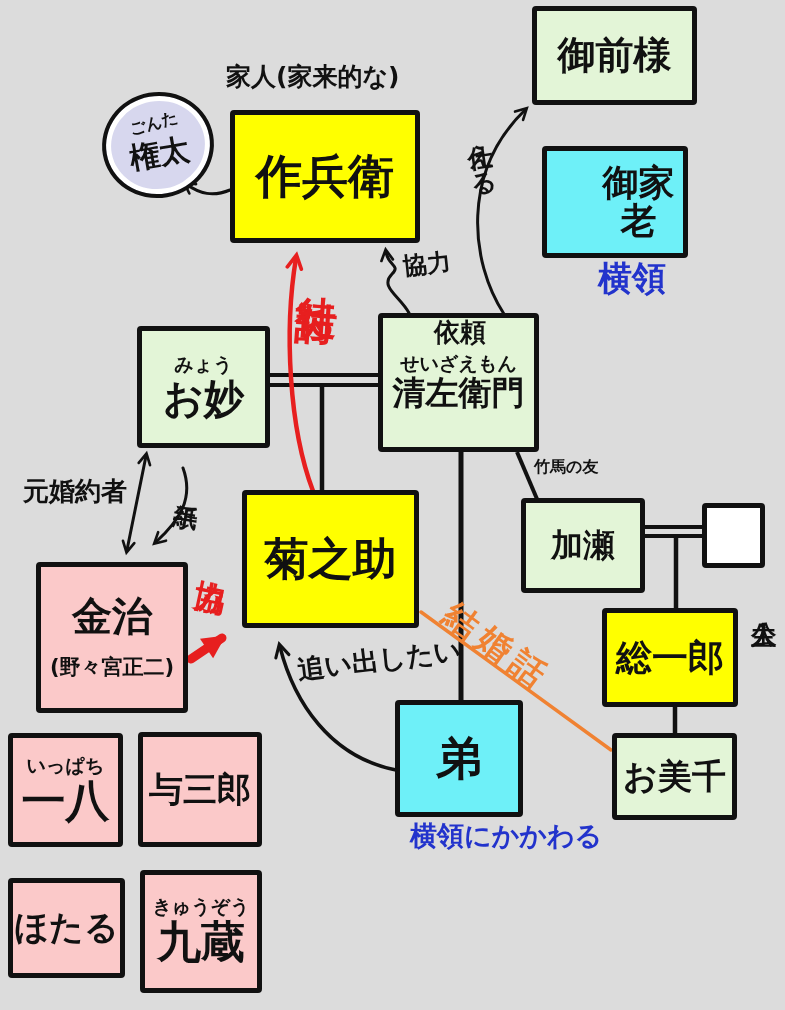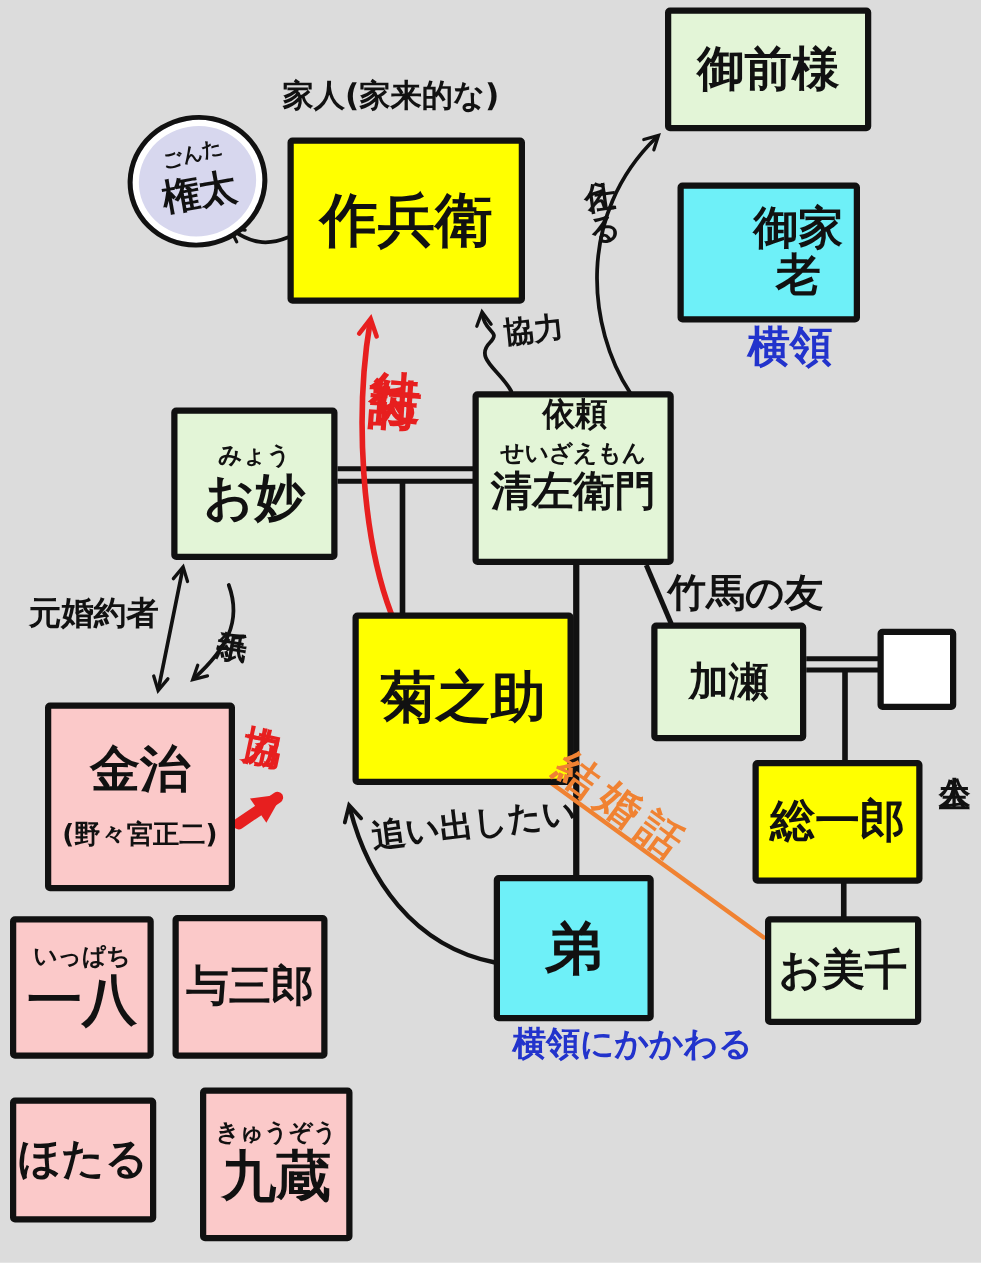--- a/index.html
+++ b/index.html
@@ -89,21 +89,21 @@
   <div class="node green" style="left:137px;top:326px;width:133px;height:122px;font-size:40px;">
     <span class="furigana">みょう</span>
     <span>お妙</span>
   </div>
 
   <div class="node green" style="left:378px;top:313px;width:161px;height:139px;font-size:33px;">
     <span class="furigana">せいざえもん</span>
     <span>清左衛門</span>
   </div>
 
-  <div class="node yellow" style="left:242px;top:490px;width:177px;height:138px;font-size:44px;margin-left:40px;">
+  <div class="node yellow" style="left:242px;top:490px;width:177px;height:138px;font-size:44px;">
     <span>菊之助</span>
   </div>
 
   <div class="node green" style="left:521px;top:498px;width:124px;height:95px;font-size:32px;">
     <span>加瀬</span>
   </div>
 
   <div class="node white" style="left:702px;top:503px;width:63px;height:65px;"></div>
 
   <div class="node yellow" style="left:602px;top:608px;width:136px;height:99px;font-size:36px;">
@@ -129,37 +129,37 @@
   </div>
 
   <div class="node pink" style="left:138px;top:732px;width:124px;height:115px;font-size:34px;">
     <span>与三郎</span>
   </div>
 
   <div class="node pink" style="left:8px;top:878px;width:117px;height:100px;font-size:34px;">
     <span>ほたる</span>
   </div>
 
-  <div class="node pink" style="left:140px;top:870px;width:122px;height:123px;font-size:44px;margin-left:20px;">
+  <div class="node pink" style="left:140px;top:870px;width:122px;height:123px;font-size:44px;">
     <span class="furigana">きゅうぞう</span>
     <span>九蔵</span>
   </div>
 
   <div class="lbl" style="left:226px;top:64px;font-size:25px;">家人(家来的な)</div>
 
   <div class="lbl vtext" style="left:466px;top:126px;font-size:25px;transform:rotate(-8deg);">仕える</div>
 
   <div class="lbl blue" style="left:598px;top:261px;font-size:34px;">横領</div>
 
   <div class="lbl" style="left:403px;top:252px;font-size:24px;transform:rotate(-6deg);">協力</div>
   <div class="lbl" style="left:434px;top:279px;font-size:26px;margin-top:40px;">依頼</div>
 
   <div class="lbl vtext red" style="left:296px;top:262px;font-size:42px;letter-spacing:6px;transform:rotate(4deg);">徒討ち</div>
 
-  <div class="lbl" style="left:534px;top:459px;font-size:31px;">竹馬の友</div>
+  <div class="lbl" style="left:534px;top:459px;font-size:16px;">竹馬の友</div>
 
   <div class="lbl vtext" style="left:750px;top:602px;font-size:25px;">主人公</div>
 
   <div class="lbl" style="left:23px;top:478px;font-size:26px;">元婚約者</div>
 
   <div class="lbl vtext" style="left:178px;top:486px;font-size:24px;transform:rotate(10deg);">手紙</div>
 
   <div class="lbl vtext red" style="left:202px;top:557px;font-size:32px;transform:rotate(12deg);">協力</div>
 
   <div class="lbl" style="left:297px;top:646px;font-size:27px;transform:rotate(-7deg);">追い出したい</div>

